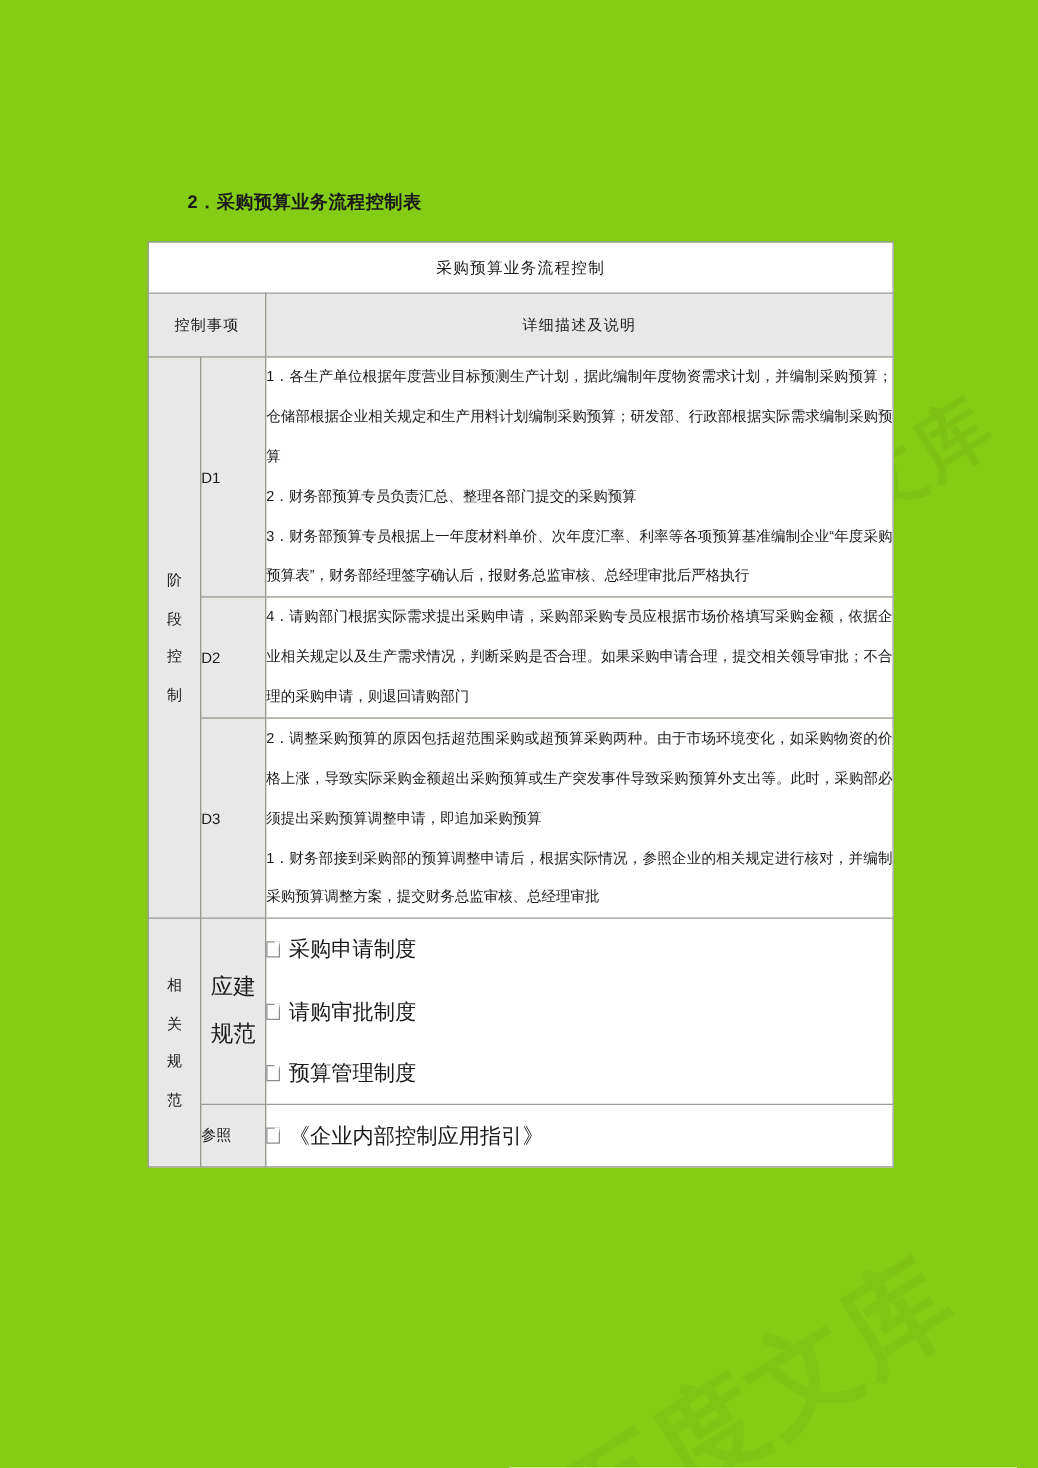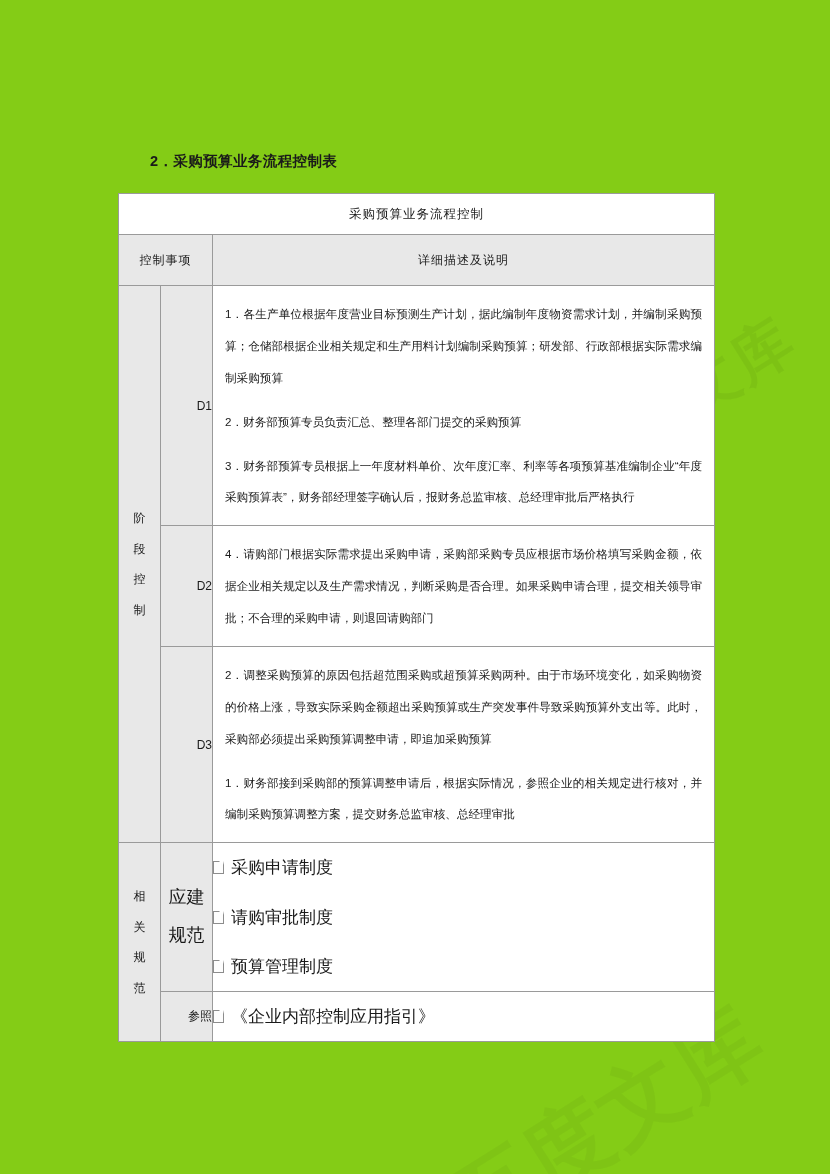--- a/index.html
+++ b/index.html
@@ -88,21 +88,21 @@
     font-size: 12px;
     font-weight: normal;
     line-height: 2.55;
     letter-spacing: 0;
     width: 42px;
   }
   .vert-label span { display: block; }
 
   .stage-cell {
     background: #e8e8e8;
-    text-align: right;
+    text-align: left;
     font-size: 12px;
     font-weight: normal;
     width: 52px;
   }
 
   .stage-cell-vert {
     background: #e8e8e8;
     text-align: center;
     font-size: 18px;
     line-height: 2.1;
@@ -112,21 +112,21 @@
 
   .detail-cell {
     background: #ffffff;
     padding: 16px 8px 16px 12px;
     font-size: 11.6px;
     line-height: 2.75;
     text-align: justify;
     color: #1a1a1a;
   }
   .detail-cell p {
-    margin: 12px;
+    margin: 0;
     text-indent: 0;
   }
 
   .norm-cell {
     background: #ffffff;
     padding: 12px 8px 12px 14px;
     font-size: 17px;
     line-height: 2.9;
   }
   .norm-cell ul {

